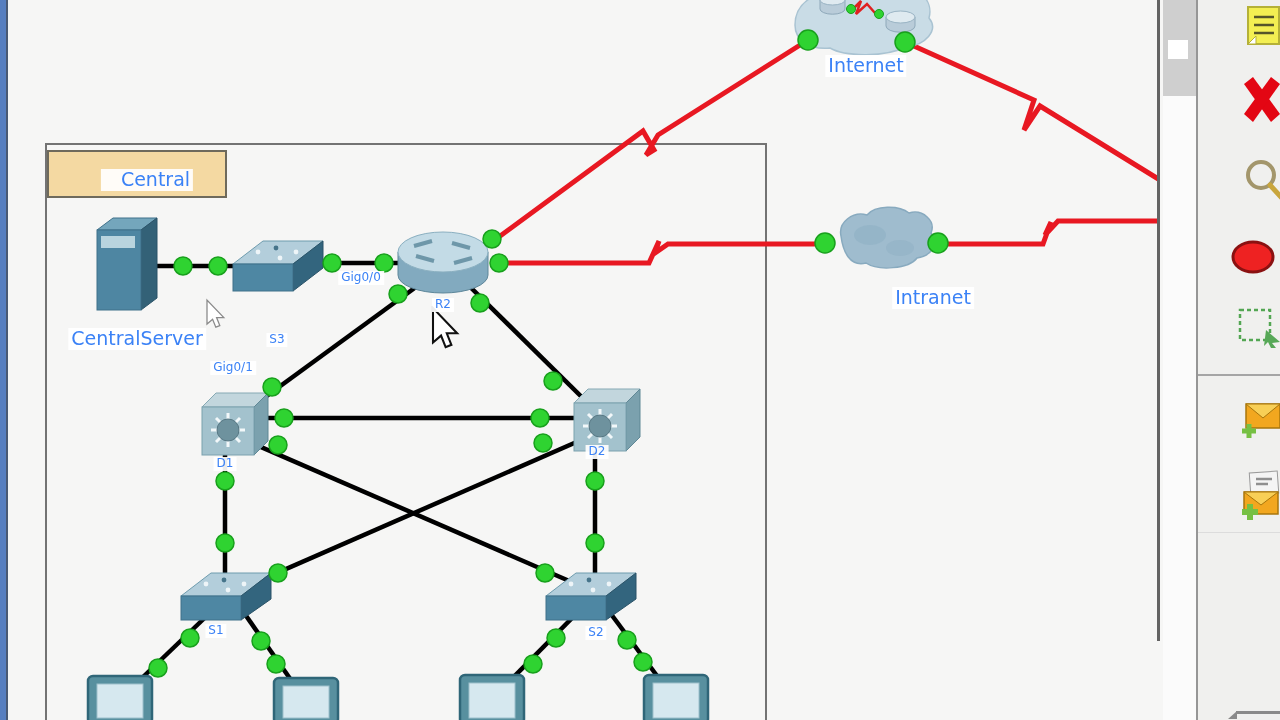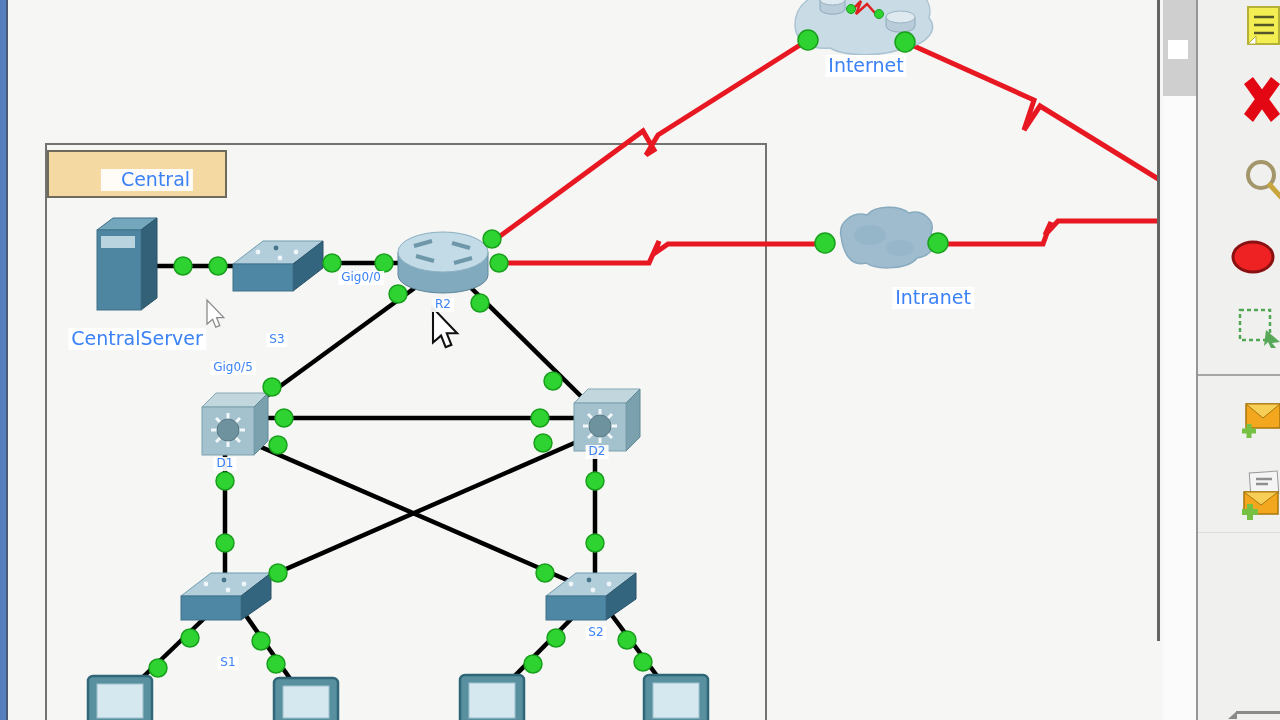--- a/index.html
+++ b/index.html
@@ -292,17 +292,17 @@
   </svg>
 </div>
 
 <div class="lbl lbl-lg z2" style="left:147px;top:169px;padding-left:20px;">Central</div>
 <div class="lbl lbl-lg z2" style="left:866px;top:55px;">Internet</div>
 <div class="lbl lbl-lg z2" style="left:933px;top:287px;">Intranet</div>
 <div class="lbl lbl-lg z2" style="left:125px;top:328px;margin-left:12px;">CentralServer</div>
 <div class="lbl lbl-sm z2" style="left:277px;top:293px;margin-top:40px;">S3</div>
 <div class="lbl lbl-sm z2" style="left:361px;top:271px;">Gig0/0</div>
 <div class="lbl lbl-sm z2" style="left:443px;top:298px;">R2</div>
-<div class="lbl lbl-sm z2" style="left:233px;top:361px;">Gig0/5</div>
+<div class="lbl lbl-sm z2" style="left:233px;top:361px;">Gig0/1</div>
 <div class="lbl lbl-sm z2" style="left:225px;top:457px;text-align:center;">D1</div>
 <div class="lbl lbl-sm z2" style="left:597px;top:445px;">D2</div>
-<div class="lbl lbl-sm z2" style="left:228px;top:624px;margin-top:32px;">S1</div>
+<div class="lbl lbl-sm z2" style="left:216px;top:624px;">S1</div>
 <div class="lbl lbl-sm z2" style="left:596px;top:626px;text-align:center;">S2</div>
 
 </body></html>

